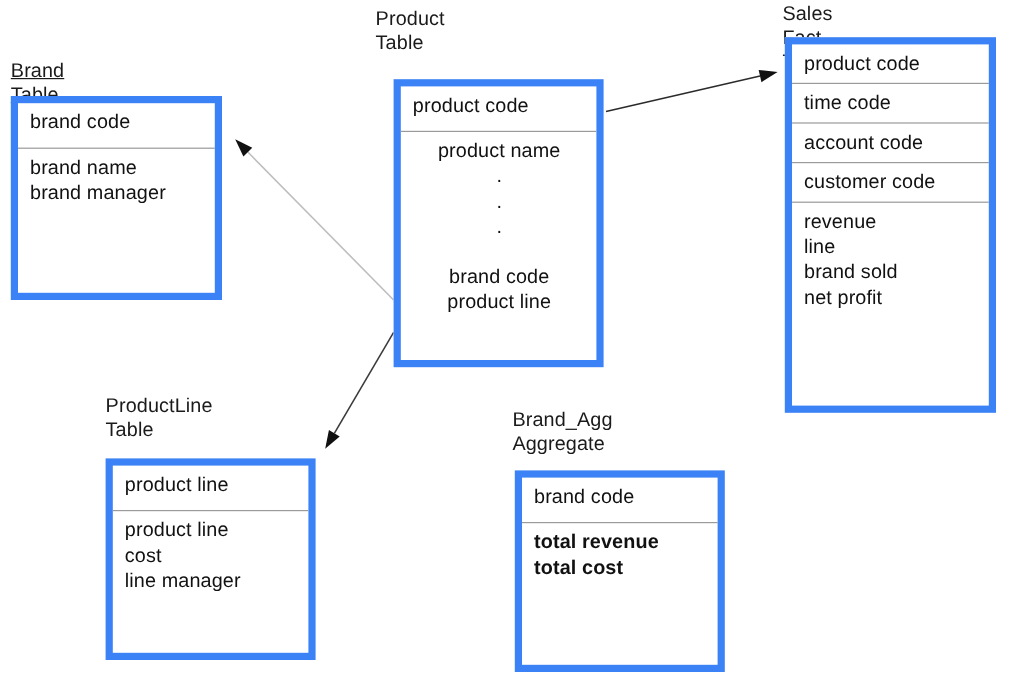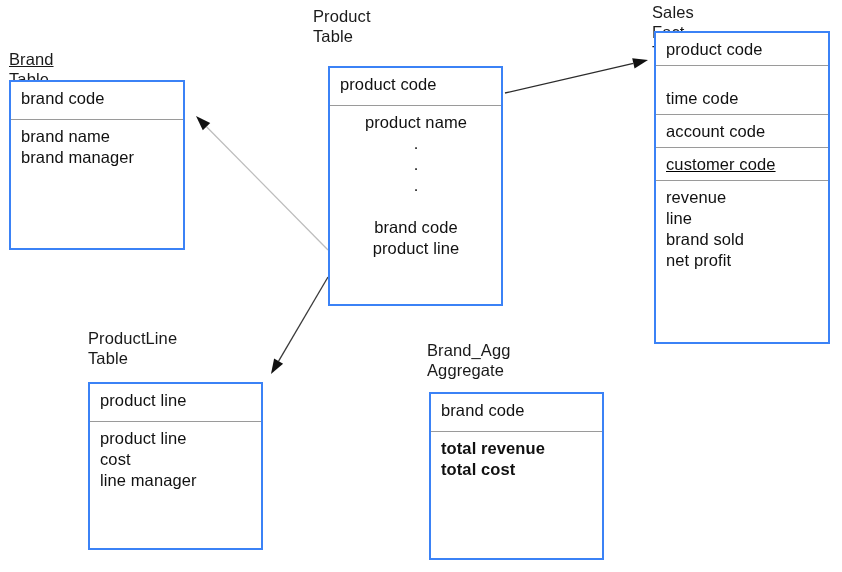--- a/index.html
+++ b/index.html
@@ -21,21 +21,21 @@
   .entity-title {
     position: absolute;
     font-size: 16.5px;
     line-height: 20px;
     color: #1a1a1a;
     white-space: pre-line;
     letter-spacing: 0.1px;
   }
   .entity-box {
     position: absolute;
-    border: 2px solid #3b82f6;
+    border: 6px solid #3b82f6;
     background: #ffffff;
     box-sizing: border-box;
   }
   .entity-section {
     box-sizing: border-box;
     padding: 6px 9px 6px 10px;
     border-bottom: 1px solid #9a9a9a;
   }
   .entity-section:last-child {
     border-bottom: none;
@@ -111,27 +111,27 @@
             <div class="field">product line</div>
           </div>
         </div>
       </div>
       <div class="entity">
         <div class="entity-title" style="left: 652px; top: 2px;">Sales Fact Table</div>
         <div class="entity-box" style="left: 654px; top: 31px; width: 176px; height: 313px;">
           <div class="entity-section" style="height: 33px;">
             <div class="field">product code</div>
           </div>
-          <div class="entity-section" style="height: 33px; margin-top: 16px;">
+          <div class="entity-section" style="height: 33px;">
             <div class="field">time code</div>
           </div>
           <div class="entity-section" style="height: 33px;">
             <div class="field">account code</div>
           </div>
-          <div class="entity-section" style="height: 33px; text-decoration: underline;">
+          <div class="entity-section" style="height: 33px;">
             <div class="field">customer code</div>
           </div>
           <div class="entity-section" style="height: 180px;">
             <div class="field">revenue</div>
             <div class="field">line</div>
             <div class="field">brand sold</div>
             <div class="field">net profit</div>
           </div>
         </div>
       </div>

